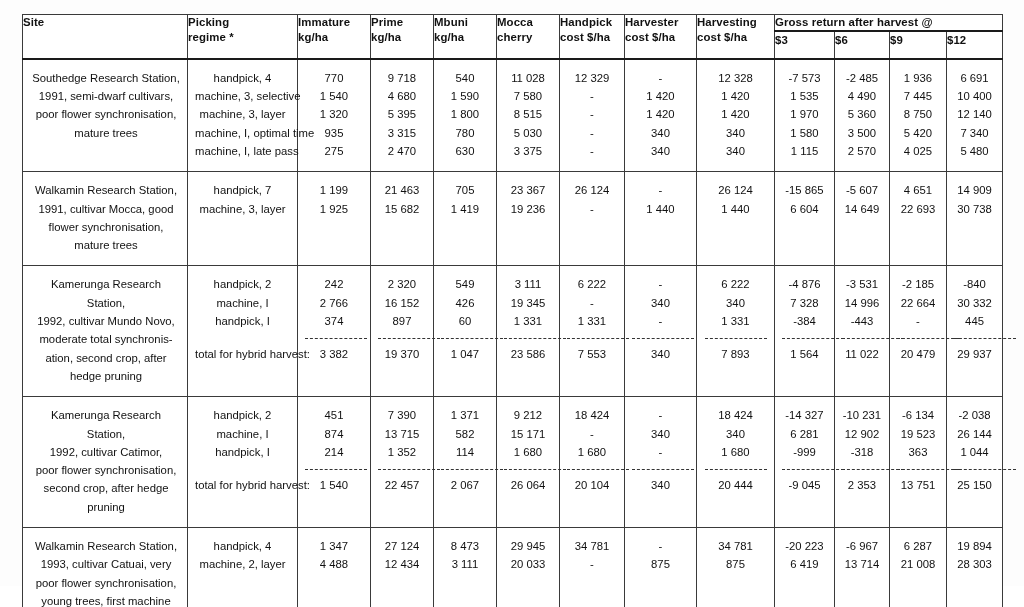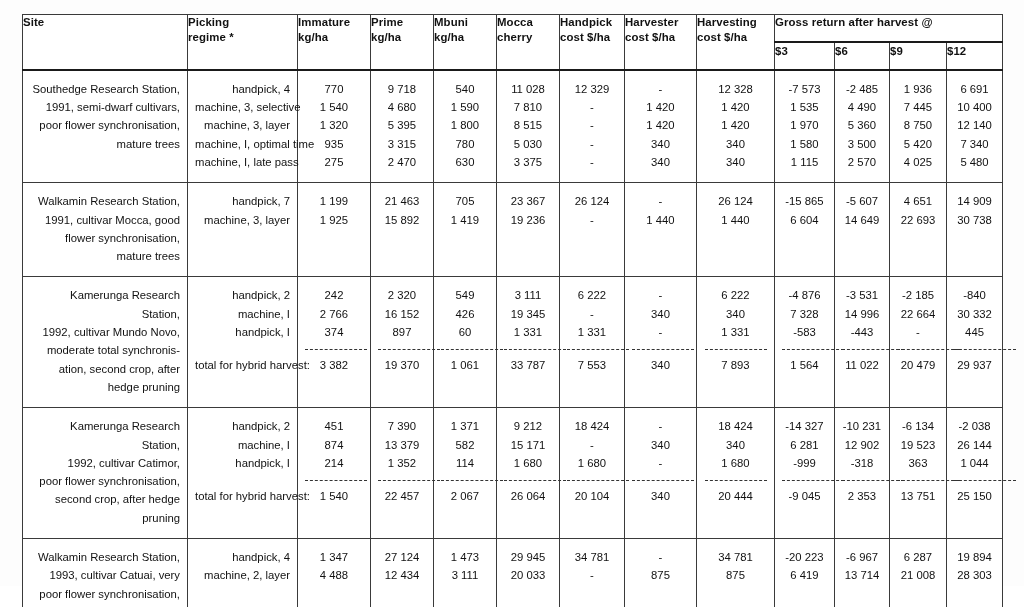--- a/index.html
+++ b/index.html
@@ -46,21 +46,21 @@
     font-weight: bold;
     font-size: 11.4px;
     letter-spacing: 0.1px;
     text-align: left;
     padding: 10px 7px 9px 7px;
     line-height: 1.35;
     vertical-align: top;
   }
   thead th.grp {
     border-bottom: none;
-    padding-bottom: 11px;
+    padding-bottom: 0;
   }
   thead th.sub {
     border-top: none;
     padding-top: 1px;
     padding-bottom: 9px;
   }
   thead tr.hdr-bottom > th {
     border-bottom: 2.4px solid #1a1a1a;
   }
   .hdr-line2 { display: block; }
@@ -77,21 +77,21 @@
   tbody.block + tbody.block > tr > td {
     border-top: 1.4px solid #2a2a2a;
     margin-left: 33px;
   }
   td.num {
     text-align: center;
     padding-right: 10px;
     white-space: nowrap;
   }
   td.site, td.regime {
-    text-align: right;
+    text-align: center;
     white-space: normal;
   }
   .ln { display: block; white-space: nowrap; }
   td.site .ln { white-space: normal; }
   .ln.rule {
     letter-spacing: 0.4px;
     font-size: 10px;
     color: #222;
     line-height: 1.5;
   }
@@ -217,21 +217,21 @@
           </td>
           <td class="num">
             <span class="ln">540</span>
             <span class="ln">1 590</span>
             <span class="ln">1 800</span>
             <span class="ln">780</span>
             <span class="ln">630</span>
           </td>
           <td class="num">
             <span class="ln">11 028</span>
-            <span class="ln">7 810</span>
+            <span class="ln">7 580</span>
             <span class="ln">8 515</span>
             <span class="ln">5 030</span>
             <span class="ln">3 375</span>
           </td>
           <td class="num">
             <span class="ln">12 329</span>
             <span class="ln">-</span>
             <span class="ln">-</span>
             <span class="ln">-</span>
             <span class="ln">-</span>
@@ -291,21 +291,21 @@
           <td class="regime">
             <span class="ln">handpick, 7</span>
             <span class="ln">machine, 3, layer</span>
           </td>
           <td class="num">
             <span class="ln">1 199</span>
             <span class="ln">1 925</span>
           </td>
           <td class="num">
             <span class="ln">21 463</span>
-            <span class="ln">15 892</span>
+            <span class="ln">15 682</span>
           </td>
           <td class="num">
             <span class="ln">705</span>
             <span class="ln">1 419</span>
           </td>
           <td class="num">
             <span class="ln">23 367</span>
             <span class="ln">19 236</span>
           </td>
           <td class="num">
@@ -366,28 +366,28 @@
             <span class="ln">16 152</span>
             <span class="ln">897</span>
             <span class="ln rule"><span class="rule-inner"></span></span>
             <span class="ln">19 370</span>
           </td>
           <td class="num">
             <span class="ln">549</span>
             <span class="ln">426</span>
             <span class="ln">60</span>
             <span class="ln rule"><span class="rule-inner"></span></span>
-            <span class="ln">1 061</span>
+            <span class="ln">1 047</span>
           </td>
           <td class="num">
             <span class="ln">3 111</span>
             <span class="ln">19 345</span>
             <span class="ln">1 331</span>
             <span class="ln rule"><span class="rule-inner"></span></span>
-            <span class="ln">33 787</span>
+            <span class="ln">23 586</span>
           </td>
           <td class="num">
             <span class="ln">6 222</span>
             <span class="ln">-</span>
             <span class="ln">1 331</span>
             <span class="ln rule"><span class="rule-inner"></span></span>
             <span class="ln">7 553</span>
           </td>
           <td class="num">
             <span class="ln">-</span>
@@ -399,21 +399,21 @@
           <td class="num">
             <span class="ln">6 222</span>
             <span class="ln">340</span>
             <span class="ln">1 331</span>
             <span class="ln rule"><span class="rule-inner"></span></span>
             <span class="ln">7 893</span>
           </td>
           <td class="num">
             <span class="ln">-4 876</span>
             <span class="ln">7 328</span>
-            <span class="ln">-583</span>
+            <span class="ln">-384</span>
             <span class="ln rule"><span class="rule-inner"></span></span>
             <span class="ln">1 564</span>
           </td>
           <td class="num">
             <span class="ln">-3 531</span>
             <span class="ln">14 996</span>
             <span class="ln">-443</span>
             <span class="ln rule"><span class="rule-inner"></span></span>
             <span class="ln">11 022</span>
           </td>
@@ -451,21 +451,21 @@
           </td>
           <td class="num">
             <span class="ln">451</span>
             <span class="ln">874</span>
             <span class="ln">214</span>
             <span class="ln rule"><span class="rule-inner"></span></span>
             <span class="ln">1 540</span>
           </td>
           <td class="num">
             <span class="ln">7 390</span>
-            <span class="ln">13 379</span>
+            <span class="ln">13 715</span>
             <span class="ln">1 352</span>
             <span class="ln rule"><span class="rule-inner"></span></span>
             <span class="ln">22 457</span>
           </td>
           <td class="num">
             <span class="ln">1 371</span>
             <span class="ln">582</span>
             <span class="ln">114</span>
             <span class="ln rule"><span class="rule-inner"></span></span>
             <span class="ln">2 067</span>
@@ -542,21 +542,21 @@
           </td>
           <td class="num">
             <span class="ln">1 347</span>
             <span class="ln">4 488</span>
           </td>
           <td class="num">
             <span class="ln">27 124</span>
             <span class="ln">12 434</span>
           </td>
           <td class="num">
-            <span class="ln">1 473</span>
+            <span class="ln">8 473</span>
             <span class="ln">3 111</span>
           </td>
           <td class="num">
             <span class="ln">29 945</span>
             <span class="ln">20 033</span>
           </td>
           <td class="num">
             <span class="ln">34 781</span>
             <span class="ln">-</span>
           </td>

